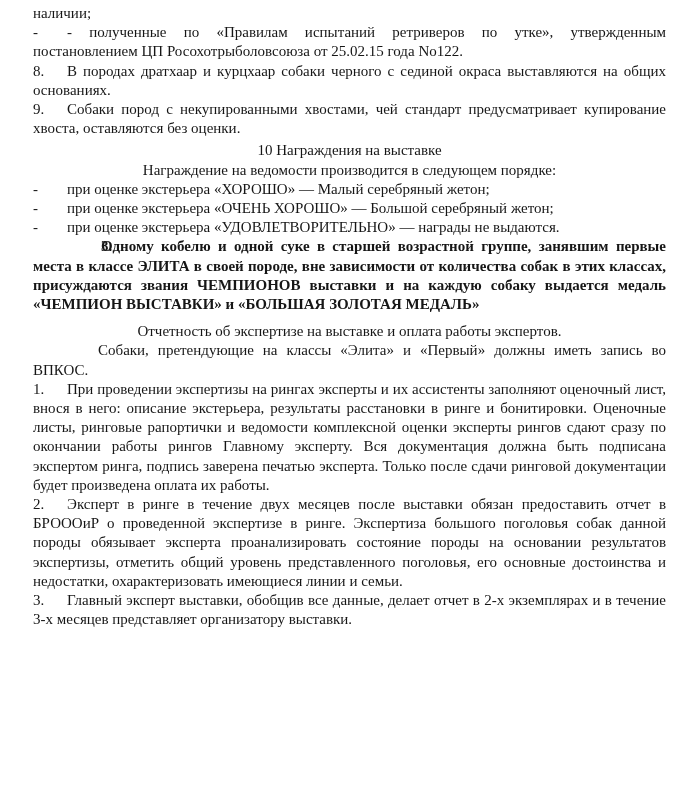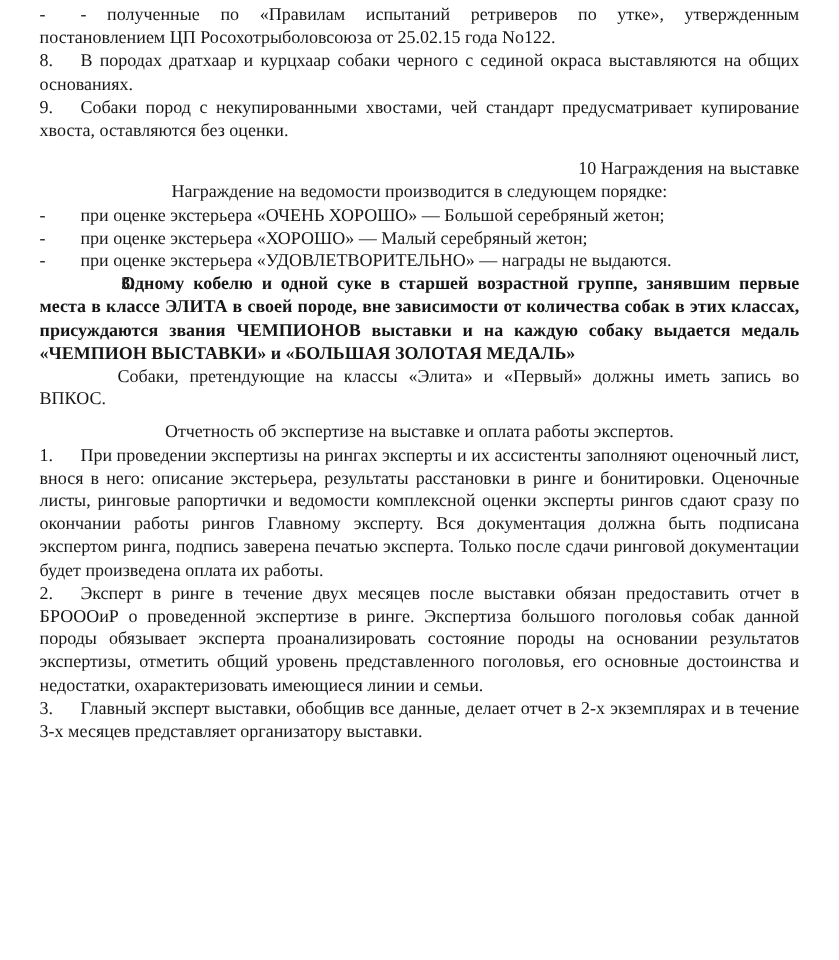--- a/index.html
+++ b/index.html
@@ -28,28 +28,29 @@
   .marker {
     display: inline-block;
     width: 34px;
   }
 </style>
 </head>
 <body>
 
 <div class="page">
   <main>
+      <p class="para">наличии;</p>
       <p class="para"><span class="marker">-</span>- полученные по «Правилам испытаний ретриверов по утке», утвержденным постановлением ЦП Росохотрыболовсоюза от 25.02.15 года No122.</p>
       <p class="para"><span class="marker">8.</span>В породах дратхаар и курцхаар собаки черного с сединой окраса выставляются на общих основаниях.</p>
       <p class="para"><span class="marker">9.</span>Собаки пород с некупированными хвостами, чей стандарт предусматривает купирование хвоста, оставляются без оценки.</p>
-      <p class="para center" style="margin-top: 13px; text-align: right;">10 Награждения на выставке</p>
+      <p class="para center" style="margin-top: 3px;">10 Награждения на выставке</p>
       <p class="para center">Награждение на ведомости производится в следующем порядке:</p>
+      <p class="para"><span class="marker">-</span>при оценке экстерьера «ХОРОШО» — Малый серебряный жетон;</p>
       <p class="para"><span class="marker">-</span>при оценке экстерьера «ОЧЕНЬ ХОРОШО» — Большой серебряный жетон;</p>
-      <p class="para"><span class="marker">-</span>при оценке экстерьера «ХОРОШО» — Малый серебряный жетон;</p>
       <p class="para"><span class="marker">-</span>при оценке экстерьера «УДОВЛЕТВОРИТЕЛЬНО» — награды не выдаются.</p>
       <p class="para" style="text-indent: 34px; font-weight: bold;"><span class="marker">3.</span>Одному кобелю и одной суке в старшей возрастной группе, занявшим первые места в классе ЭЛИТА в своей породе, вне зависимости от количества собак в этих классах, присуждаются звания ЧЕМПИОНОВ выставки и на каждую собаку выдается медаль «ЧЕМПИОН ВЫСТАВКИ» и «БОЛЬШАЯ ЗОЛОТАЯ МЕДАЛЬ»</p>
+      <p class="para center" style="margin-top: 8px;">Отчетность об экспертизе на выставке и оплата работы экспертов.</p>
       <p class="para" style="text-indent: 65px;">Собаки, претендующие на классы «Элита» и «Первый» должны иметь запись во ВПКОС.</p>
-      <p class="para center" style="margin-top: 8px;">Отчетность об экспертизе на выставке и оплата работы экспертов.</p>
       <p class="para"><span class="marker">1.</span>При проведении экспертизы на рингах эксперты и их ассистенты заполняют оценочный лист, внося в него: описание экстерьера, результаты расстановки в ринге и бонитировки. Оценочные листы, ринговые рапортички и ведомости комплексной оценки эксперты рингов сдают сразу по окончании работы рингов Главному эксперту. Вся документация должна быть подписана экспертом ринга, подпись заверена печатью эксперта. Только после сдачи ринговой документации будет произведена оплата их работы.</p>
       <p class="para"><span class="marker">2.</span>Эксперт в ринге в течение двух месяцев после выставки обязан предоставить отчет в БРОООиР о проведенной экспертизе в ринге. Экспертиза большого поголовья собак данной породы обязывает эксперта проанализировать состояние породы на основании результатов экспертизы, отметить общий уровень представленного поголовья, его основные достоинства и недостатки, охарактеризовать имеющиеся линии и семьи.</p>
       <p class="para"><span class="marker">3.</span>Главный эксперт выставки, обобщив все данные, делает отчет в 2-х экземплярах и в течение 3-х месяцев представляет организатору выставки.</p>
     </main>
 </div>
 
 </body></html>

